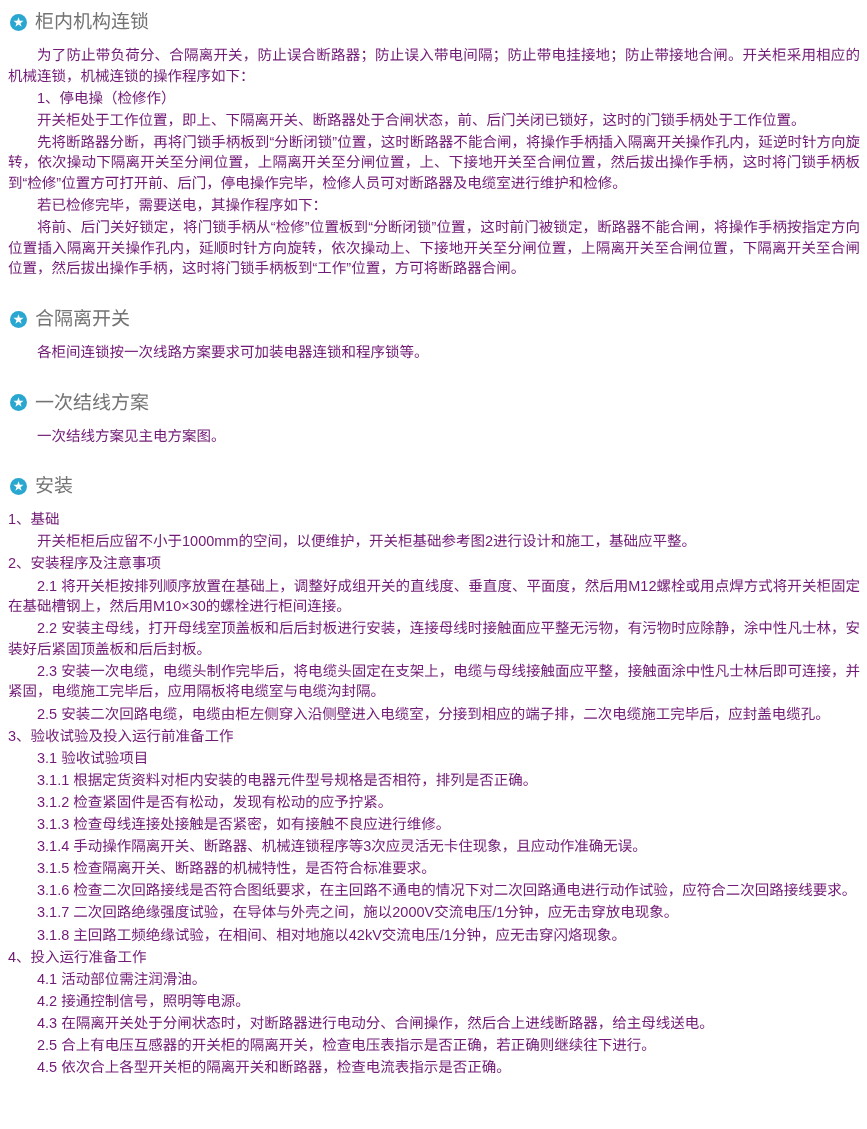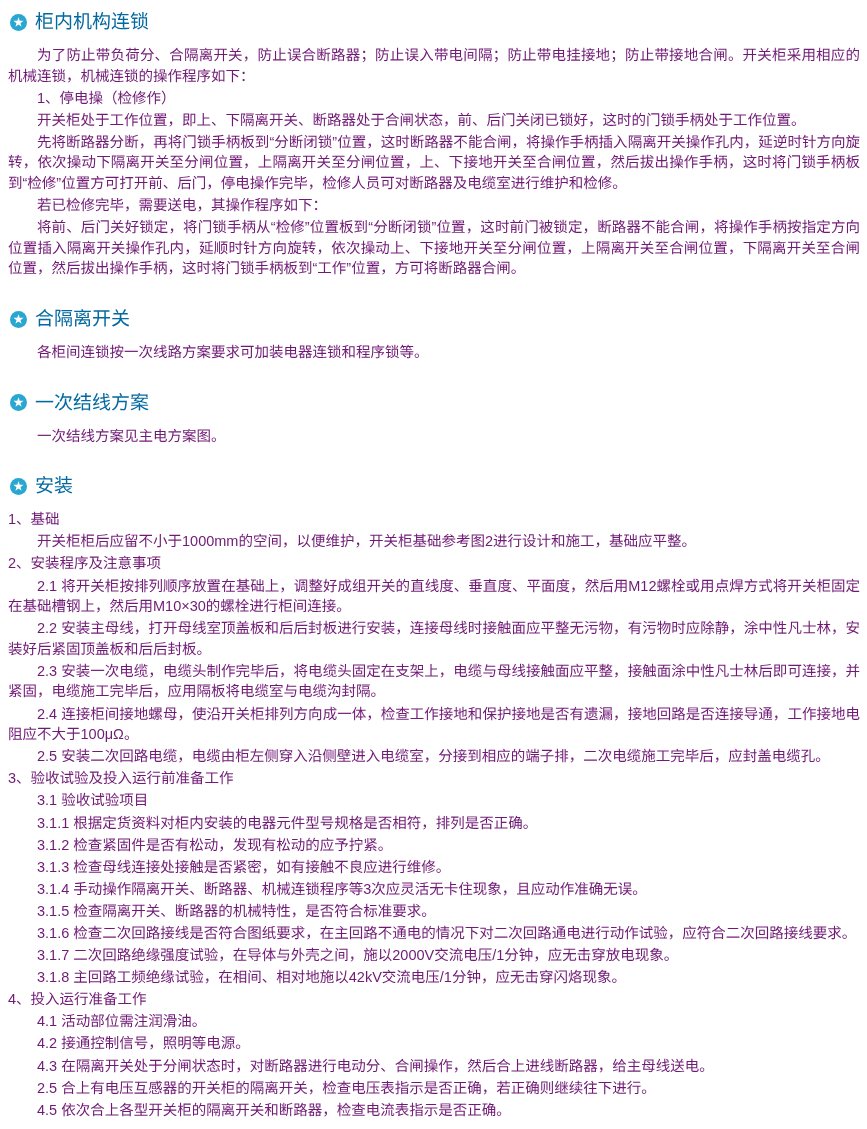--- a/index.html
+++ b/index.html
@@ -14,21 +14,21 @@
   }
   .doc {
     padding: 6px 7px 12px 8px;
     box-sizing: border-box;
     width: 867px;
   }
   .section-header {
     display: flex;
     align-items: center;
     gap: 8px;
-    color: #0369a1;
+    color: #737373;
     font-size: 19px;
     line-height: 24px;
     margin: 28px 0 11px 2px;
     font-weight: 400;
   }
   .section-header:first-child {
     margin-top: 4px;
   }
   .section-header .icon {
     display: inline-flex;
@@ -113,21 +113,20 @@
   <p class="para indent">开关柜柜后应留不小于1000mm的空间，以便维护，开关柜基础参考图2进行设计和施工，基础应平整。</p>
 
   <p class="para flush">2、安装程序及注意事项</p>
 
   <p class="para indent">2.1 将开关柜按排列顺序放置在基础上，调整好成组开关的直线度、垂直度、平面度，然后用M12螺栓或用点焊方式将开关柜固定在基础槽钢上，然后用M10×30的螺栓进行柜间连接。</p>
 
   <p class="para indent">2.2 安装主母线，打开母线室顶盖板和后后封板进行安装，连接母线时接触面应平整无污物，有污物时应除静，涂中性凡士林，安装好后紧固顶盖板和后后封板。</p>
 
   <p class="para indent">2.3 安装一次电缆，电缆头制作完毕后，将电缆头固定在支架上，电缆与母线接触面应平整，接触面涂中性凡士林后即可连接，并紧固，电缆施工完毕后，应用隔板将电缆室与电缆沟封隔。</p>
 
-  <p class="para indent">2.4 连接柜间接地螺母，使沿开关柜排列方向成一体，检查工作接地和保护接地是否有遗漏，接地回路是否连接导通，工作接地电阻应不大于100μΩ。</p>
 
   <p class="para indent">2.5 安装二次回路电缆，电缆由柜左侧穿入沿侧壁进入电缆室，分接到相应的端子排，二次电缆施工完毕后，应封盖电缆孔。</p>
 
 
   <p class="para flush">3、验收试验及投入运行前准备工作</p>
 
   <p class="para indent">3.1 验收试验项目</p>
 
   <p class="para indent">3.1.1 根据定货资料对柜内安装的电器元件型号规格是否相符，排列是否正确。</p>
 

